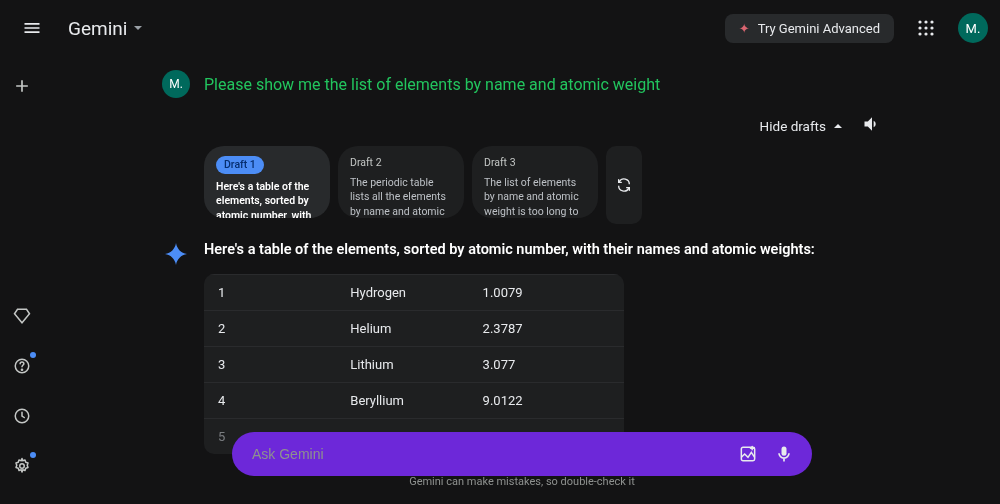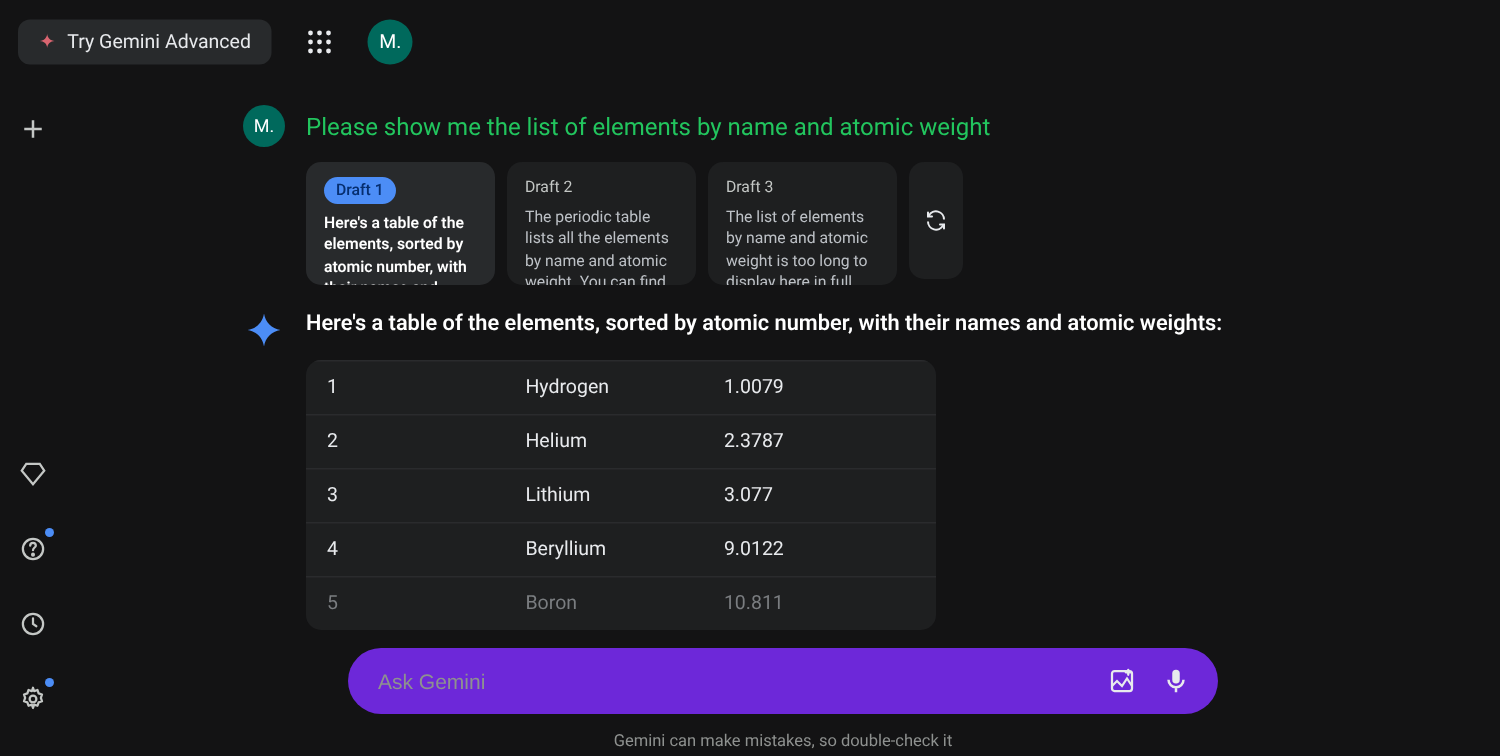--- a/index.html
+++ b/index.html
@@ -118,23 +118,23 @@
       font-size: 13.5px; color: #e8eaed;
       cursor: pointer;
     }
     .sound-icon { cursor: pointer; color: #e8eaed; }
     .draft-cards {
       display: flex; gap: 8px;
       margin-left: 42px;
     }
     .draft-card {
       width: 126px;
-      height: 82px;
+      height: 72px;
       background: #1e1f20;
-      border-radius: 10px;
+      border-radius: 20px;
       padding: 10px 12px;
       cursor: pointer;
       overflow: hidden;
       font-size: 10.5px;
       line-height: 1.35;
       color: #bdc1c6;
       position: relative;
     }
     .draft-card.active {
       background: #282a2c;
@@ -209,31 +209,44 @@
     .input-field::placeholder { color: #8e918f; }
     .input-icon {
       width: 36px; height: 36px;
       display: flex; align-items: center; justify-content: center;
       cursor: pointer;
       color: #e8eaed;
       border-radius: 50%;
     }
     .disclaimer {
       position: absolute;
-      bottom: 4px;
+      bottom: 16px;
       left: 44px; right: 0;
       text-align: center;
       font-size: 11px;
       color: #8e918f;
     }
   </style>
 </head>
 <body>
 
 <div class="header">
+  <div class="header-left">
+    <div class="menu-btn">
+      <svg width="20" height="20" viewBox="0 0 24 24" fill="#e8eaed">
+          <path d="M3 6h18v2H3zm0 5h18v2H3zm0 5h18v2H3z"></path>
+        </svg>
+    </div>
+    <div class="app-title">
+      <span>Gemini</span>
+      <svg width="10" height="10" viewBox="0 0 10 10" fill="#9aa0a6">
+          <path d="M1 3l4 4 4-4z"></path>
+        </svg>
+    </div>
+  </div>
   <div class="header-right">
     <div class="try-advanced">
       <span class="sparkle">✦</span>
       <span>Try Gemini Advanced</span>
     </div>
     <div class="apps-grid">
       <svg width="18" height="18" viewBox="0 0 18 18" fill="#e8eaed">
         <circle cx="3" cy="3" r="1.6"></circle>
           <circle cx="9" cy="3" r="1.6"></circle>
           <circle cx="15" cy="3" r="1.6"></circle>
@@ -291,20 +304,33 @@
 
 <div class="main">
   <div class="conversation">
     <div class="user-row">
       <div class="user-avatar">
         <span>M.</span>
       </div>
       <div class="user-text">Please show me the list of elements by name and atomic weight</div>
     </div>
 
+    <div class="drafts-bar">
+      <div class="hide-drafts">
+        <span>Hide drafts</span>
+        <svg width="12" height="12" viewBox="0 0 12 12" fill="#e8eaed">
+            <path d="M2 8l4-4 4 4z"></path>
+          </svg>
+      </div>
+      <div class="sound-icon">
+        <svg width="20" height="20" viewBox="0 0 24 24" fill="#e8eaed">
+            <path d="M3 9v6h4l5 5V4L7 9H3zm13.5 3a4.5 4.5 0 00-2.5-4v8a4.5 4.5 0 002.5-4z"></path>
+          </svg>
+      </div>
+    </div>
 
     <div class="draft-cards">
       <div class="draft-card active">
         <span class="draft-label">Draft 1</span>
         <div class="draft-preview">Here's a table of the elements, sorted by atomic number, with their names and atomic</div>
       </div>
       <div class="draft-card">
         <span class="draft-label">Draft 2</span>
         <div class="draft-preview">The periodic table lists all the elements by name and atomic weight. You can find a comprehensive list at the</div>
       </div>

